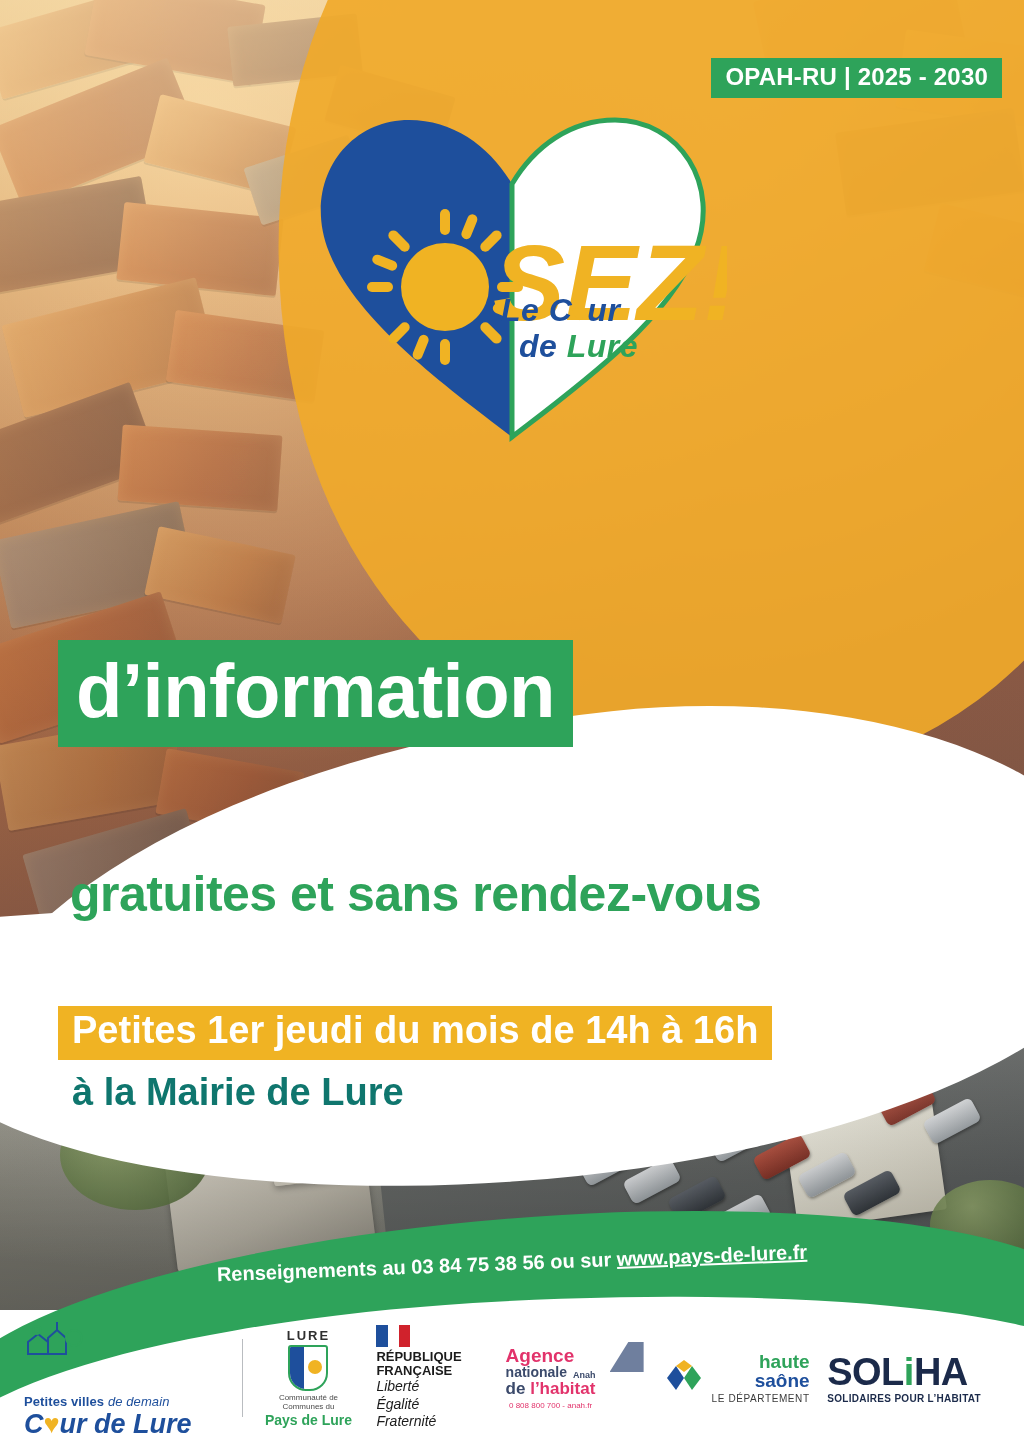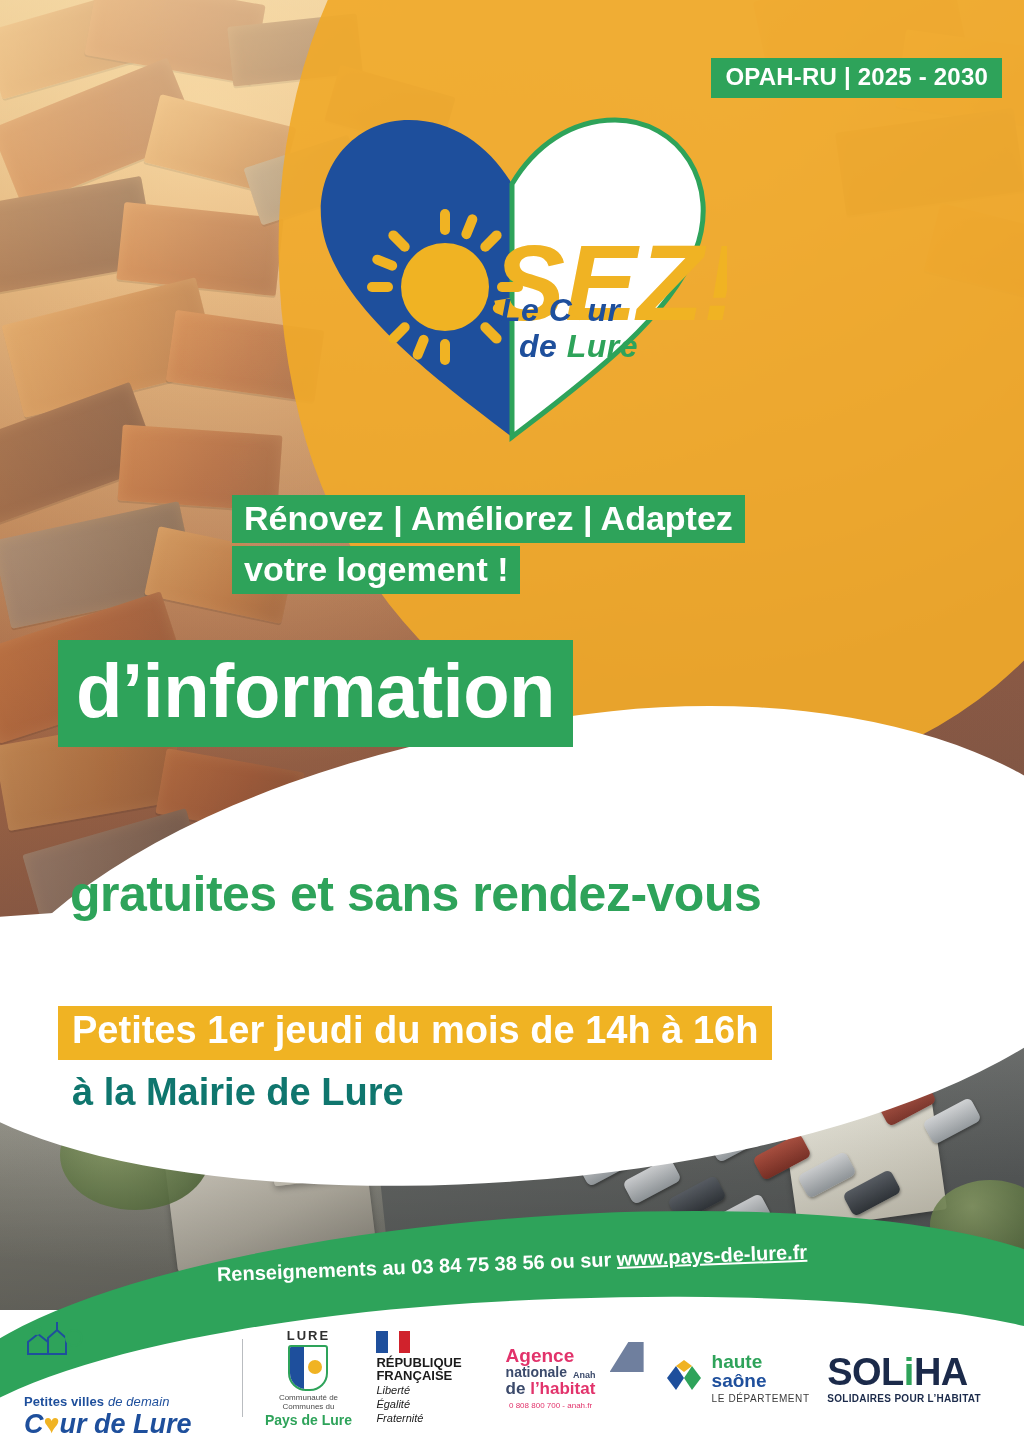--- a/index.html
+++ b/index.html
@@ -226,35 +226,35 @@
   .lure-shield .band { position: absolute; left: 0; top: 0; width: 14px; height: 100%; background: #1e4f9c; }
   .lure-shield .sun { position: absolute; left: 18px; top: 13px; width: 14px; height: 14px; border-radius: 50%; background: #f0b323; }
   .lure-sub { font-size: 8px; color: #4a4a4a; margin-top: 2px; line-height: 1.15; }
   .lure-sub b { color: #2ea35a; font-size: 14px; }
 
   .rf { width: 120px; margin-left: 18px; }
   .rf-flag { display: flex; width: 34px; height: 22px; margin-bottom: 3px; }
   .rf-flag i { flex: 1; }
   .rf-b { background: #1e4f9c; } .rf-w { background: #fff; } .rf-r { background: #d0222c; }
   .rf-t { font-size: 13px; font-weight: 700; color: #1b1b1b; line-height: 1.05; }
-  .rf-d { font-size: 11px; font-style: italic; color: #1b1b1b; line-height: 1.25; margin-top: 1px; }
+  .rf-d { font-size: 14px; font-style: italic; color: #1b1b1b; line-height: 1.25; margin-top: 1px; }
 
   .anah { width: 150px; margin-left: 14px; position: relative; }
   .anah-mark {
     position: absolute; right: 6px; top: -4px; width: 34px; height: 30px;
     background: #6f7f9e; clip-path: polygon(0 100%, 55% 0, 100% 0, 100% 100%);
   }
   .anah-t1 { font-size: 19px; font-weight: 700; color: #e2336b; line-height: 1.02; }
   .anah-t2 { font-size: 14px; font-weight: 600; color: #3b4a6b; line-height: 1.05; }
   .anah-t3 { font-size: 17px; font-weight: 700; color: #3b4a6b; line-height: 1.05; }
   .anah-t3 .pink { color: #e2336b; }
   .anah-t4 { font-size: 8px; color: #e2336b; margin-top: 3px; text-align: center; }
   .anah-sm { font-size: 9px; color: #3b4a6b; font-weight: 600; }
 
-  .hs { width: 160px; margin-left: 14px; display: flex; align-items: center; gap: 8px; }
+  .hs { width: 160px; margin-left: 14px; display: flex; align-items: center; gap: 8px; text-align: right; }
   .hs-mark { width: 40px; height: 40px; position: relative; }
   .hs-t1 { font-size: 19px; color: #2ea35a; font-weight: 700; line-height: 1; }
   .hs-t2 { font-size: 19px; color: #1e4f9c; font-weight: 700; line-height: 1.05; }
   .hs-t3 { font-size: 10px; color: #3a3a3a; letter-spacing: .6px; margin-top: 2px; }
 
   .soliha { width: 180px; margin-left: 10px; text-align: left; }
   .soliha-t { font-size: 38px; font-weight: 700; color: #1b2a4a; letter-spacing: -0.5px; line-height: 1; }
   .soliha-t .i { color: #2ea35a; }
   .soliha-s { font-size: 10px; font-weight: 700; color: #1b2a4a; letter-spacing: .3px; margin-top: 2px; }
 </style>
@@ -361,24 +361,20 @@
         <span>Le C</span><span class="mini-heart"><svg width="15" height="15" viewBox="0 0 24 24">
               <path d="M12 21 C 5 16, 1 11, 1 7 A 6 6 0 0 1 12 4 A 6 6 0 0 1 23 7 C 23 11, 19 16, 12 21 Z" fill="#f0b323"></path>
             </svg></span><span>ur</span>
       </div>
       <div class="logo-line2">
         <span>de </span><span class="green">Lure</span>
       </div>
     </div>
   </div>
 
-  <div class="tagline">
-    <div class="t1">Rénovez | Améliorez | Adaptez</div>
-    <div class="t2row"><span class="t2">votre logement !</span></div>
-  </div>
 
   <div class="title-green">
     <div>d’information</div>
   </div>
   <div class="subtitle-green">gratuites et sans rendez-vous</div>
 
   <div class="sched1">Petites 1er jeudi du mois de 14h à 16h</div>
   <div class="sched2">à la Mairie de Lure</div>
 
   <div class="contact">

